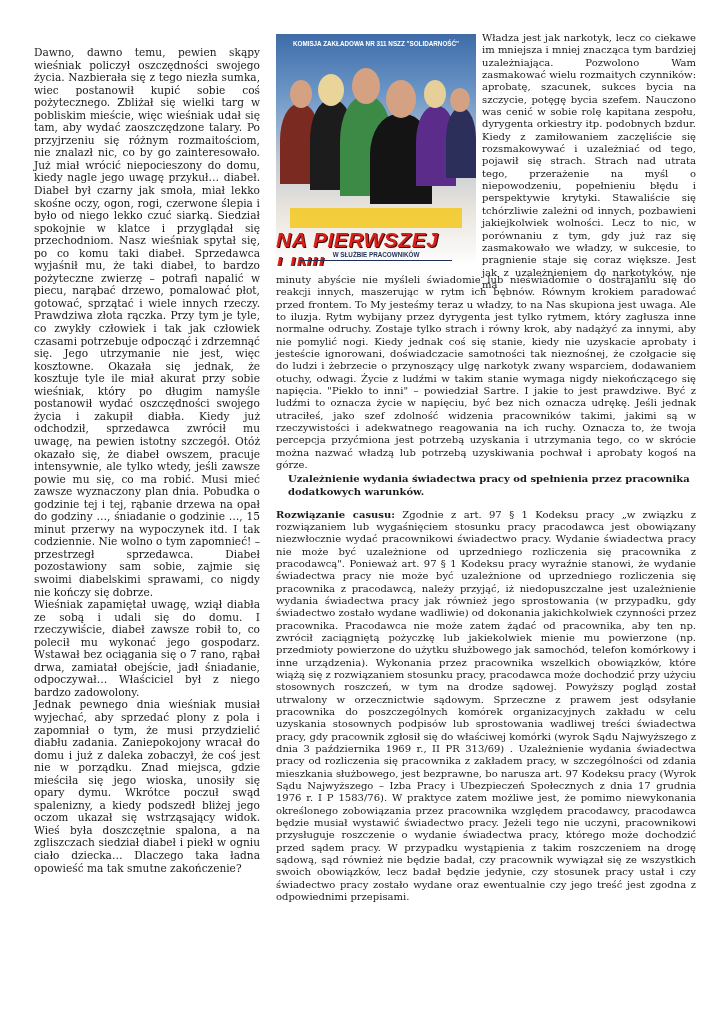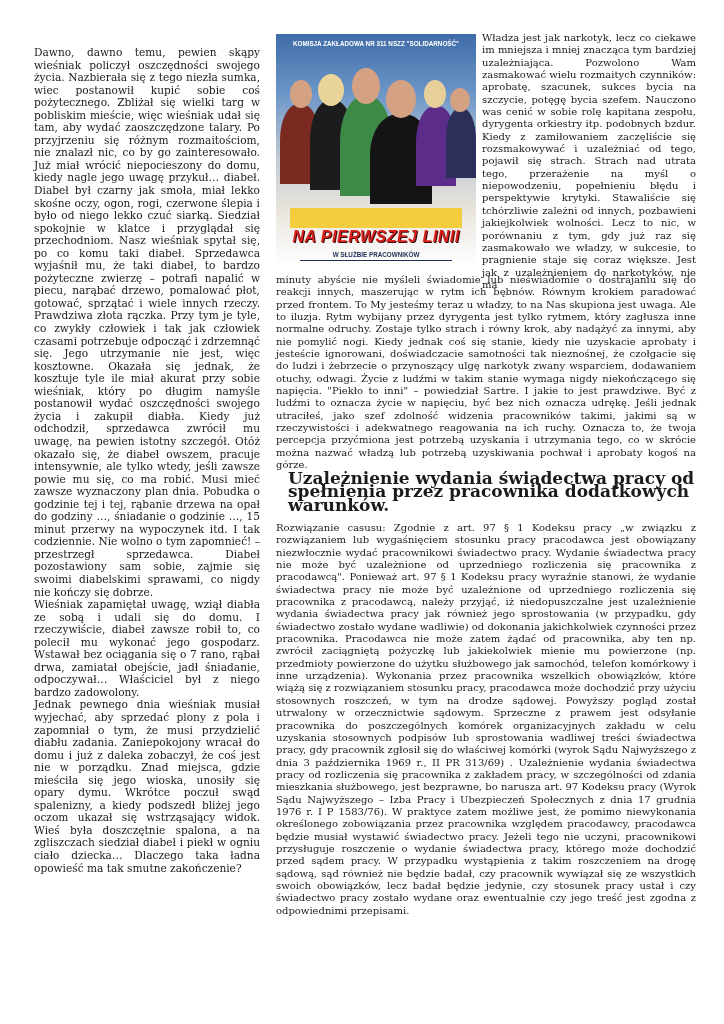--- a/index.html
+++ b/index.html
@@ -28,36 +28,36 @@
   .book { position: absolute; left: 160px; top: 96px; width: 46px; height: 44px; background: #7a1e12; transform: rotate(-18deg); border: 2px solid #d9b46c; }
 
   
   .poster { position: absolute; left: 0; top: 0; width: 200px; height: 232px; overflow: hidden;
     background: linear-gradient(180deg, #3f6ca8 0%, #6a95c7 25%, #c4ccd4 55%, #e8e3dc 75%, #ffffff 100%); }
   .poster-top { position: absolute; left: 0; right: 0; top: 6px; text-align: center; color: #ffffff;
     font-family: "Liberation Sans", sans-serif; font-weight: bold; font-size: 6.3px; }
   .figure { position: absolute; border-radius: 45% 45% 0 0; }
   .face { position: absolute; border-radius: 50%; background: #d4a183; }
   .poster-banner { position: absolute; left: 14px; top: 174px; width: 172px; height: 20px; background: #f3c81f; opacity: .85; }
-  .poster-title { position: absolute; left: 0; right: 0; top: 194px; text-align: center; color: #d81f1a;
-    font-family: "Liberation Sans", sans-serif; font-weight: bold; font-style: italic; font-size: 16px;
+  .poster-title { position: absolute; left: 0; right: 0; top: 194px; color: #d81f1a;
+    font-family: "Liberation Sans", sans-serif; font-weight: bold; font-style: italic; font-size: 21px;
     text-shadow: 1px 1px 0 #3a0a0a; letter-spacing: 0.5px; }
   .poster-sub { position: absolute; left: 0; right: 0; top: 217px; text-align: center; color: #1e2f55;
     font-family: "Liberation Sans", sans-serif; font-weight: bold; font-size: 6.3px; }
   .poster-line { position: absolute; left: 24px; right: 24px; top: 226px; height: 1px; background: #1e2f55; }
 
   .right-narrow { position: absolute; left: 206px; top: -2px; width: 214px; }
   .right-full { position: absolute; left: 0; top: 240px; width: 420px; }
 
   .heading { font-family: "DejaVu Serif", "Liberation Serif", serif; font-weight: bold; font-size: 38px;
     letter-spacing: -1px; line-height: 44px; margin: 14px 0 6px 4px; color: #1b1b1b; }
-  .subheading { font-family: "DejaVu Serif", serif; font-weight: bold; font-size: 17px; line-height: 13.5px;
+  .subheading { font-family: "DejaVu Serif", serif; font-weight: bold; font-size: 10px; line-height: 13.5px;
     margin: 0 0 10px 12px; color: #1b1b1b; }
   .lead { margin-bottom: 12px; }
-  .bold { font-weight: normal; }
+  .bold { font-weight: bold; }
 </style>
 </head>
 <body>
 
 <div class="page">
 
   <div class="col-left">
 
     <div style="height:12px"></div>
     <p class="txt-left">Dawno, dawno temu, pewien skąpy wieśniak policzył oszczędności swojego życia. Nazbierała się z tego niezła sumka, wiec postanowił kupić sobie coś pożytecznego. Zbliżał się wielki targ w pobliskim mieście, więc wieśniak udał się tam, aby wydać zaoszczędzone talary. Po przyjrzeniu się różnym rozmaitościom, nie znalazł nic, co by go zainteresowało. Już miał wrócić niepocieszony do domu, kiedy nagle jego uwagę przykuł… diabeł. Diabeł był czarny jak smoła, miał lekko skośne oczy, ogon, rogi, czerwone ślepia i było od niego lekko czuć siarką. Siedział spokojnie w klatce i przyglądał się przechodniom. Nasz wieśniak spytał się, po co komu taki diabeł. Sprzedawca wyjaśnił mu, że taki diabeł, to bardzo pożyteczne zwierzę – potrafi napalić w piecu, narąbać drzewo, pomalować płot, gotować, sprzątać i wiele innych rzeczy. Prawdziwa złota rączka. Przy tym je tyle, co zwykły człowiek i tak jak człowiek czasami potrzebuje odpocząć i zdrzemnąć się. Jego utrzymanie nie jest, więc kosztowne. Okazała się jednak, że kosztuje tyle ile miał akurat przy sobie wieśniak, który po długim namyśle postanowił wydać oszczędności swojego życia i zakupił diabła. Kiedy już odchodził, sprzedawca zwrócił mu uwagę, na pewien istotny szczegół. Otóż okazało się, że diabeł owszem, pracuje intensywnie, ale tylko wtedy, jeśli zawsze powie mu się, co ma robić. Musi mieć zawsze wyznaczony plan dnia. Pobudka o godzinie tej i tej, rąbanie drzewa na opał do godziny …, śniadanie o godzinie …, 15 minut przerwy na wypoczynek itd. I tak codziennie. Nie wolno o tym zapomnieć! – przestrzegł sprzedawca. Diabeł pozostawiony sam sobie, zajmie się swoimi diabelskimi sprawami, co nigdy nie kończy się dobrze.</p>

